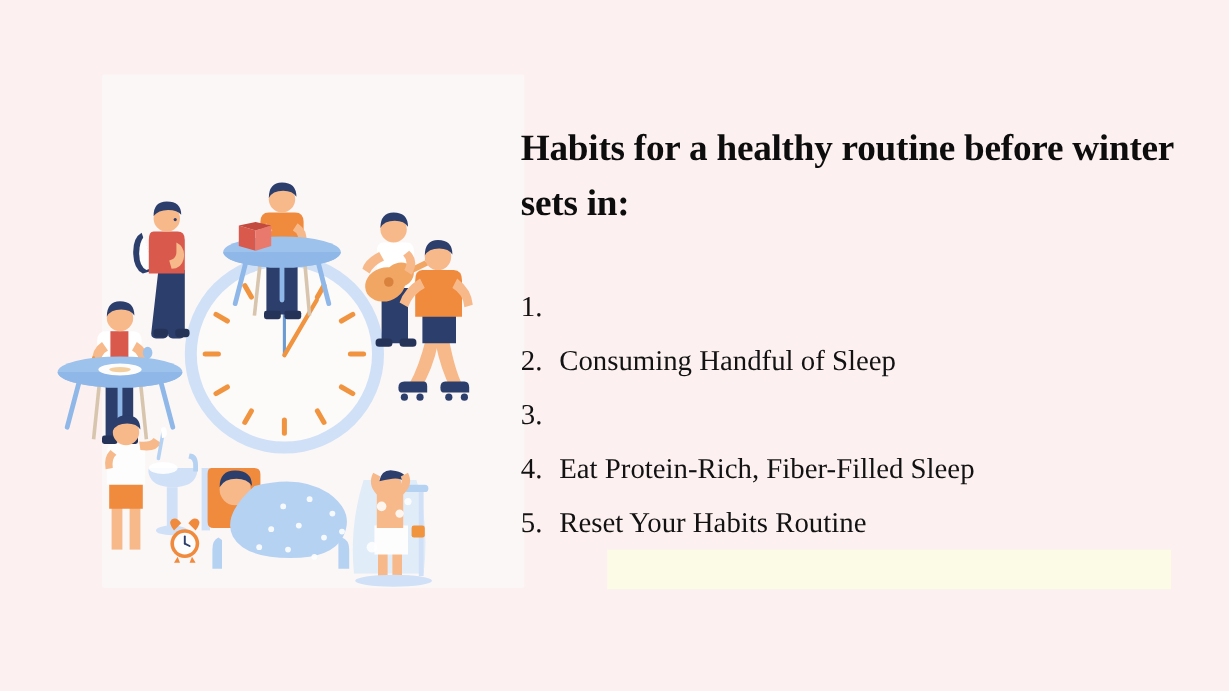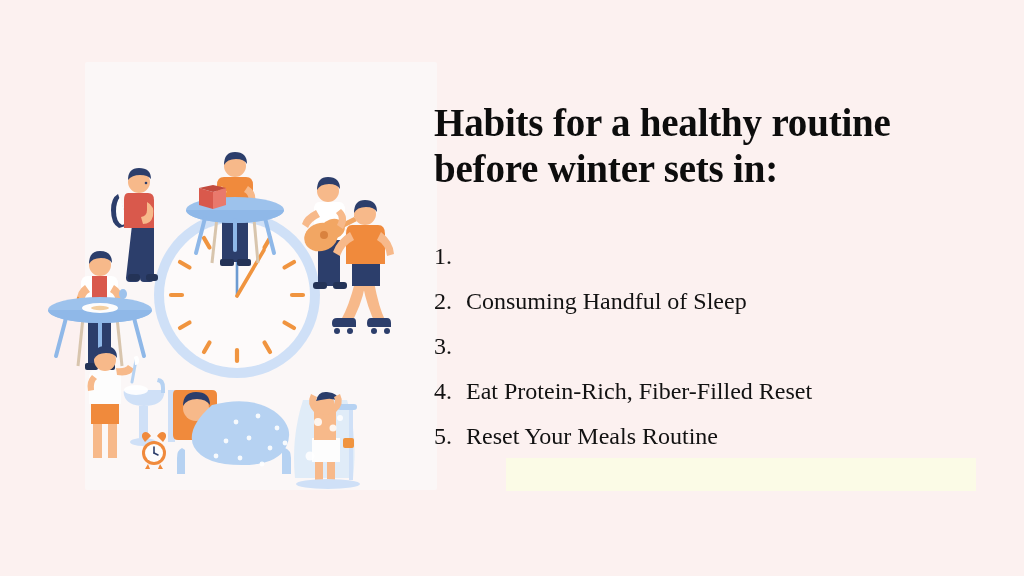--- a/index.html
+++ b/index.html
@@ -51,21 +51,21 @@
   .text-col {
     position: absolute;
     left: 434px;
     top: 100px;
     width: 570px;
   }
 
   .headline {
     font-family: "Liberation Serif", "DejaVu Serif", serif;
     font-weight: 700;
-    font-size: 39px;
+    font-size: 31px;
     line-height: 46px;
     color: #0d0d0d;
     letter-spacing: -0.2px;
     width: 560px;
   }
 
   .habit-list {
     margin-top: 42px;
     list-style: none;
   }
@@ -368,24 +368,24 @@
       </li>
       <li class="habit-item">
         <span class="habit-num">2.</span>
         <span class="habit-text">Consuming Handful of Sleep</span>
       </li>
       <li class="habit-item">
         <span class="habit-num">3.</span>
       </li>
       <li class="habit-item">
         <span class="habit-num">4.</span>
-        <span class="habit-text">Eat Protein-Rich, Fiber-Filled Reset</span>
+        <span class="habit-text">Eat Protein-Rich, Fiber-Filled Sleep</span>
       </li>
       <li class="habit-item">
         <span class="habit-num">5.</span>
-        <span class="habit-text">Reset Your Meals Routine</span>
+        <span class="habit-text">Reset Your Habits Routine</span>
       </li>
     </ol>
   </div>
 
   <div class="yellow-band"></div>
 
 </div>
 
 </body></html>

